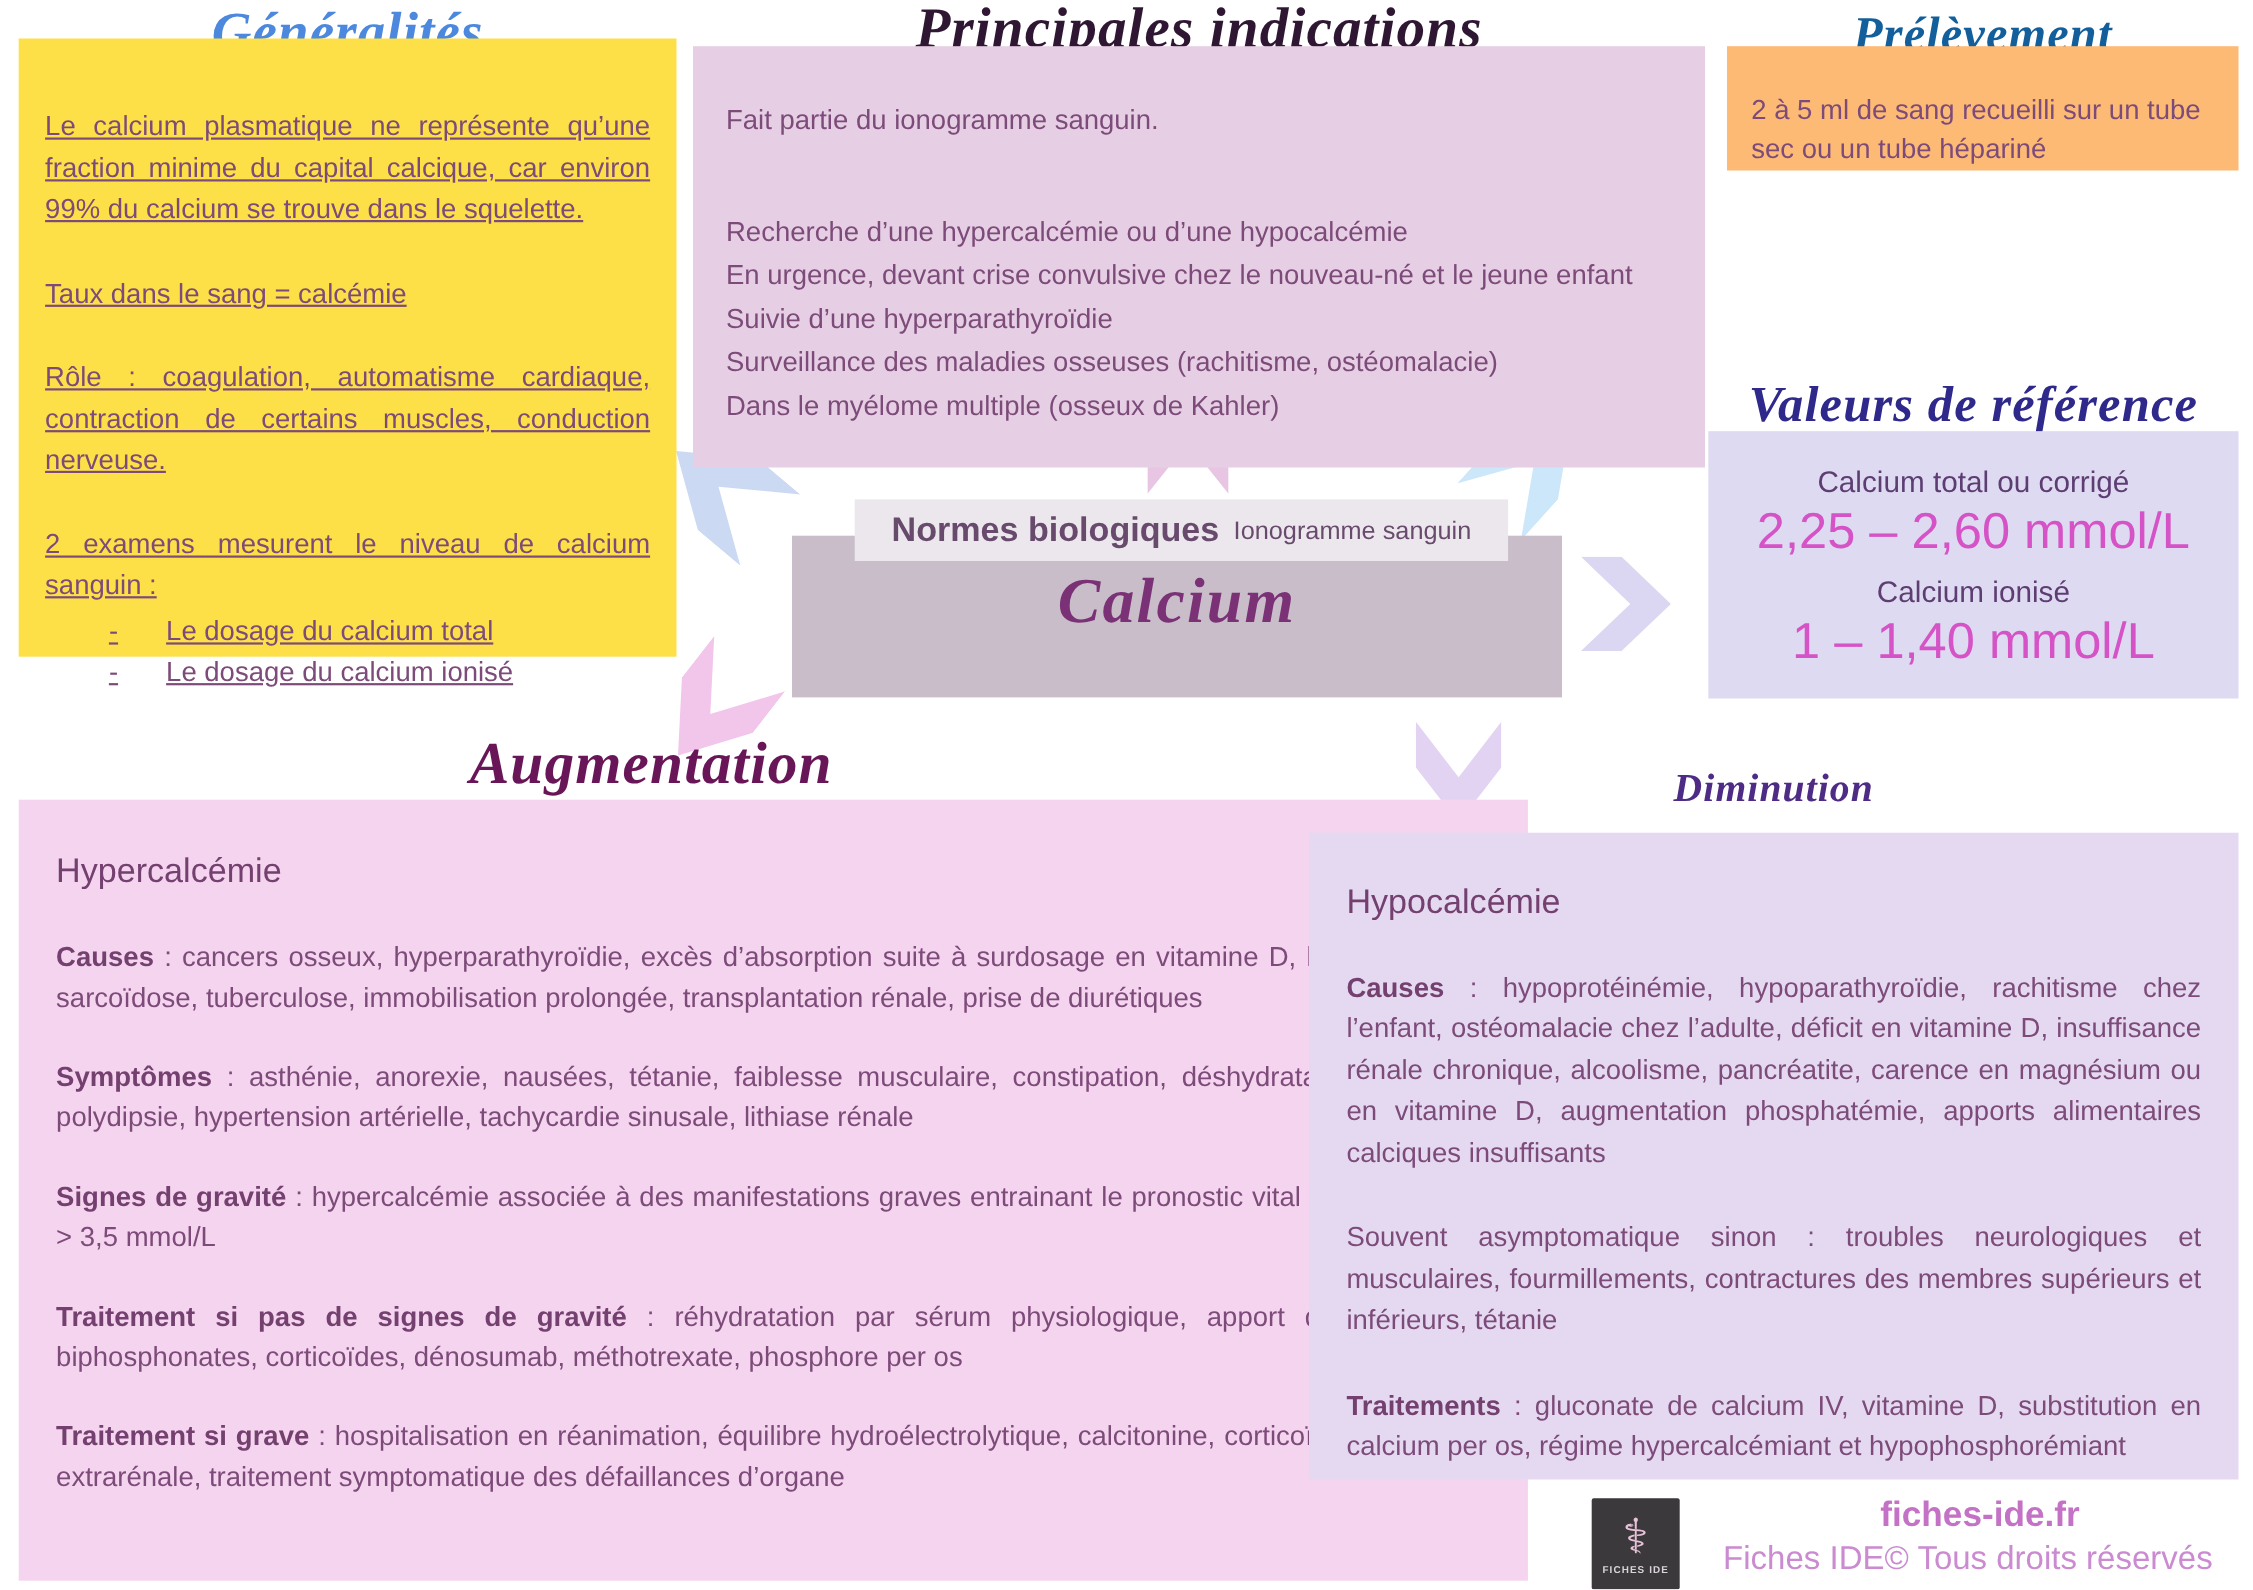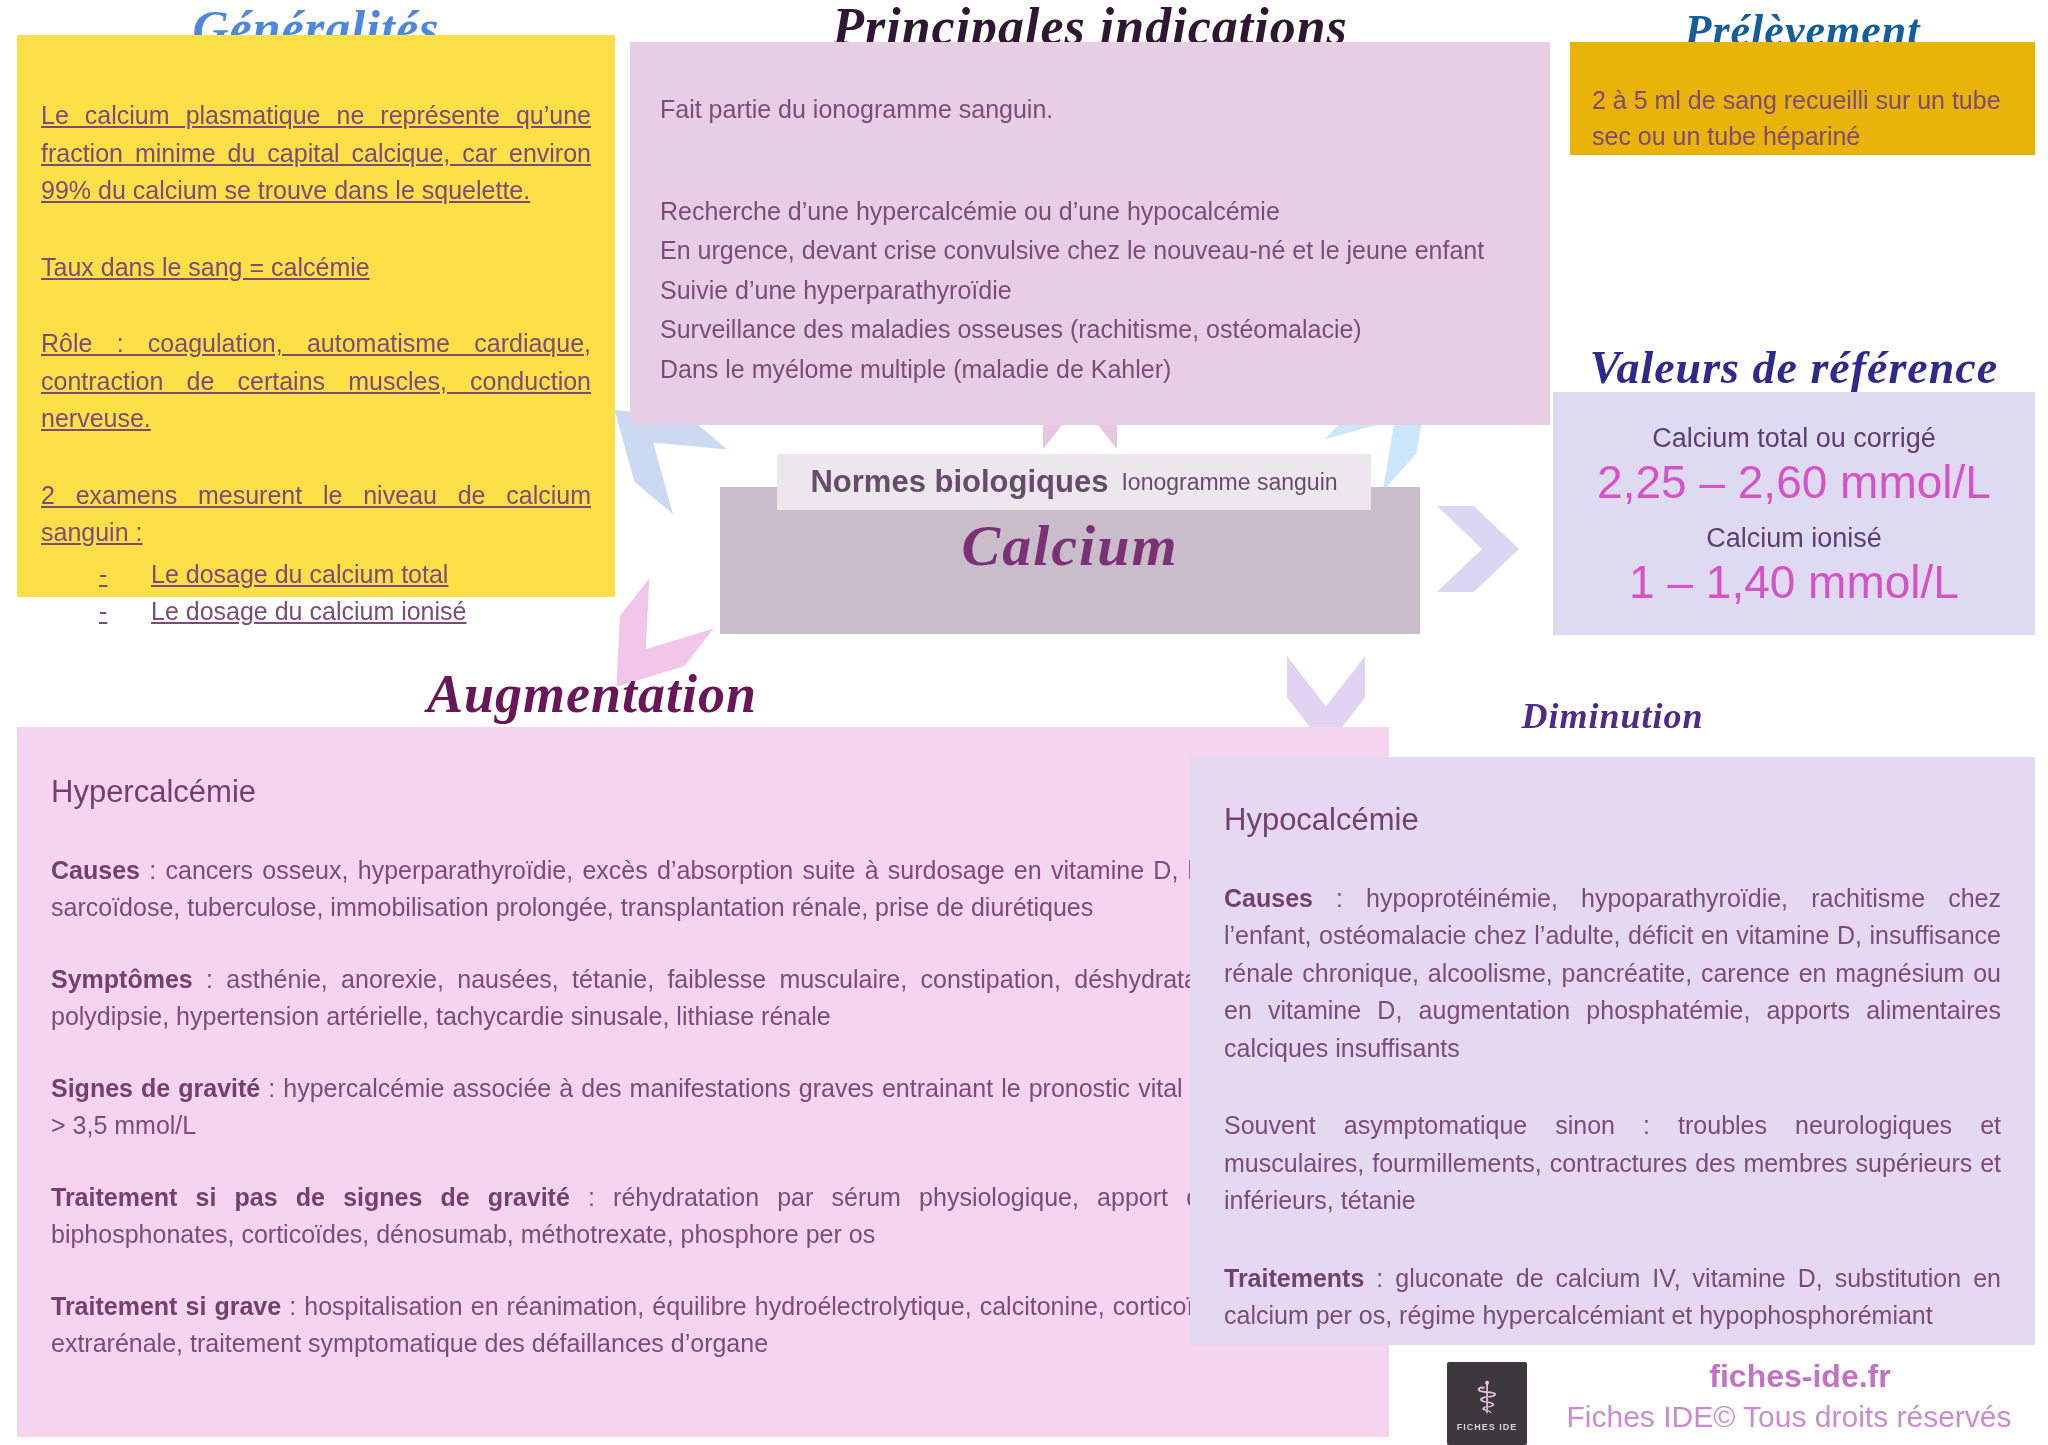--- a/index.html
+++ b/index.html
@@ -24,21 +24,21 @@
   .t-generalites{left:17px;top:2px;width:598px;font-size:50px;color:#4c88dd;}
   .generalites p{margin-bottom:39px;}
   .bullet-row{display:flex;margin:0 0 0 58px;}
   .bullet-row .dash{width:52px;flex:none;}
   
   .principales{left:630px;top:42px;width:920px;height:383px;background:#e6cfe4;padding:48px 24px 10px 30px;}
   .t-principales{left:630px;top:0px;width:920px;font-size:52px;color:#2f1733;}
   .principales .line{margin:0;line-height:1.58;}
   .principales .line.first{margin-bottom:62px;}
   
-  .prelevement{left:1570px;top:42px;width:465px;height:113px;background:#eab308;padding:40px 18px 8px 22px;}
+  .prelevement{left:1570px;top:42px;width:465px;height:113px;background:#fdba74;padding:40px 18px 8px 22px;}
   .t-prelevement{left:1570px;top:8px;width:465px;font-size:44px;color:#135f9b;}
   .prelevement p{line-height:1.45;}
   
   .valeurs{left:1553px;top:392px;width:482px;height:243px;background:#dedaf1;padding:30px 10px 12px 10px;text-align:center;}
   .t-valeurs{left:1553px;top:344px;width:482px;font-size:46px;color:#2e298a;}
   .val-label{color:#5d3d72;font-size:27px;line-height:1.2;}
   .val-number{color:#d553c6;font-size:46px;line-height:1.25;margin-bottom:10px;}
   
   .center-box{left:720px;top:487px;width:700px;height:147px;background:#c8bdc9;}
   .center-strip{left:777px;top:454px;width:594px;height:56px;background:#ece7ed;
@@ -106,21 +106,21 @@
     </div>
   </div>
 
   <div class="title t-principales">Principales indications</div>
   <div class="box principales body-text">
     <p class="line first">Fait partie du ionogramme sanguin.</p>
     <p class="line">Recherche d’une hypercalcémie ou d’une hypocalcémie</p>
     <p class="line">En urgence, devant crise convulsive chez le nouveau-né et le jeune enfant</p>
     <p class="line">Suivie d’une hyperparathyroïdie</p>
     <p class="line">Surveillance des maladies osseuses (rachitisme, ostéomalacie)</p>
-    <p class="line">Dans le myélome multiple (maladie de Kahler)</p>
+    <p class="line">Dans le myélome multiple (osseux de Kahler)</p>
   </div>
 
   <div class="title t-prelevement">Prélèvement</div>
   <div class="box prelevement body-text">
     <p>2 à 5 ml de sang recueilli sur un tube sec ou un tube hépariné</p>
   </div>
 
   <div class="title t-valeurs">Valeurs de référence</div>
   <div class="box valeurs">
     <div class="val-label">Calcium total ou corrigé</div>

